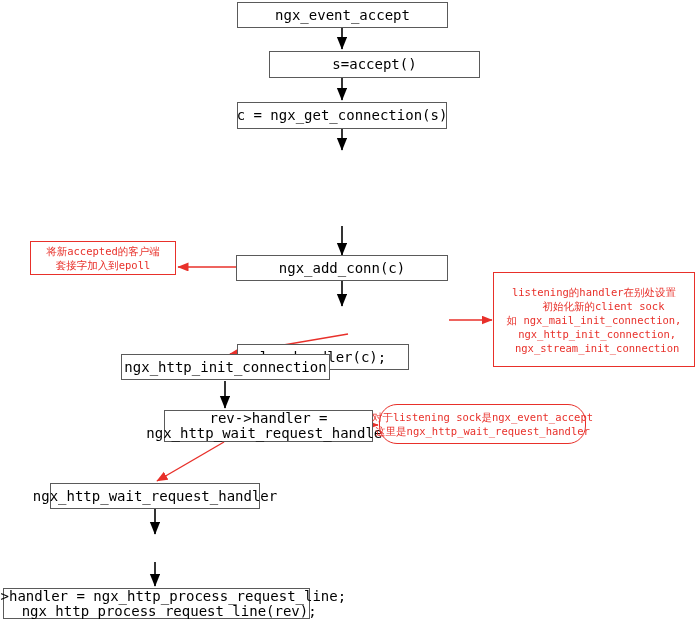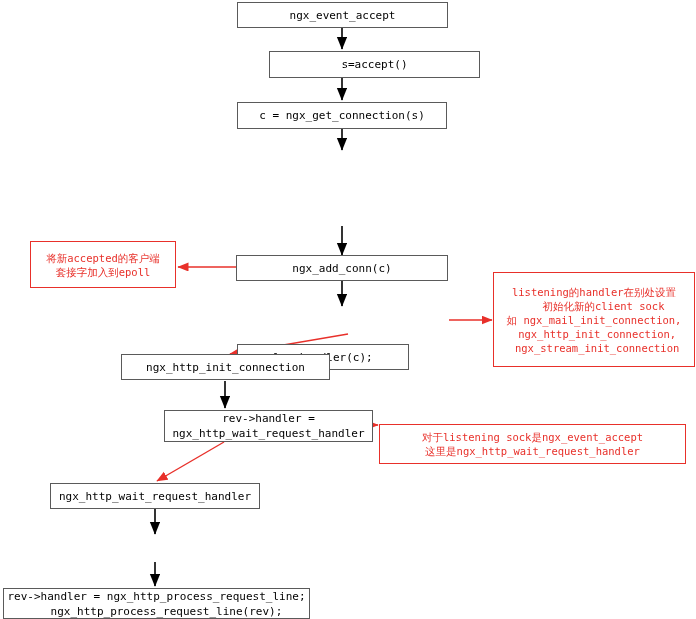--- a/index.html
+++ b/index.html
@@ -17,21 +17,21 @@
     background: #ffffff;
     overflow: hidden;
   }
   .node {
     position: absolute;
     box-sizing: border-box;
     border: 1px solid #5a5a5a;
     background: #ffffff;
     color: #000000;
     font-family: "DejaVu Sans Mono", "Liberation Mono", monospace;
-    font-size: 11px;
+    font-size: 14px;
     line-height: 15px;
     text-align: center;
     display: flex;
     align-items: center;
     justify-content: center;
     white-space: pre;
     letter-spacing: 0px;
   }
   .note {
     position: absolute;
@@ -107,25 +107,25 @@
 
   <div class="node" style="left:121px; top:410px; width:209px; height:32px;margin-left:43px;">rev-&gt;handler =
 ngx_http_wait_request_handler</div>
 
   <div class="node" style="left:50px; top:483px; width:210px; height:26px;">ngx_http_wait_request_handler</div>
 
 
   <div class="node" style="left:3px; top:588px; width:307px; height:31px;">rev-&gt;handler = ngx_http_process_request_line;
    ngx_http_process_request_line(rev);</div>
 
-  <div class="note" style="left:30px; top:241px; width:146px; height:47px;">将新accepted的客户端
+  <div class="note" style="left:30px; top:241px; width:146px; height:34px;">将新accepted的客户端
 套接字加入到epoll</div>
 
   <div class="note" style="left:493px; top:272px; width:202px; height:95px;">listening的handler在别处设置
    初始化新的client sock
 如 ngx_mail_init_connection,
  ngx_http_init_connection,
  ngx_stream_init_connection</div>
 
-  <div class="note" style="left:379px; top:424px; width:307px; height:40px;">对于listening sock是ngx_event_accept
+  <div class="note" style="left:379px; top:404px; width:207px; height:40px;border-radius:18px;">对于listening sock是ngx_event_accept
 这里是ngx_http_wait_request_handler</div>
 
 </div>
 
 </body></html>

